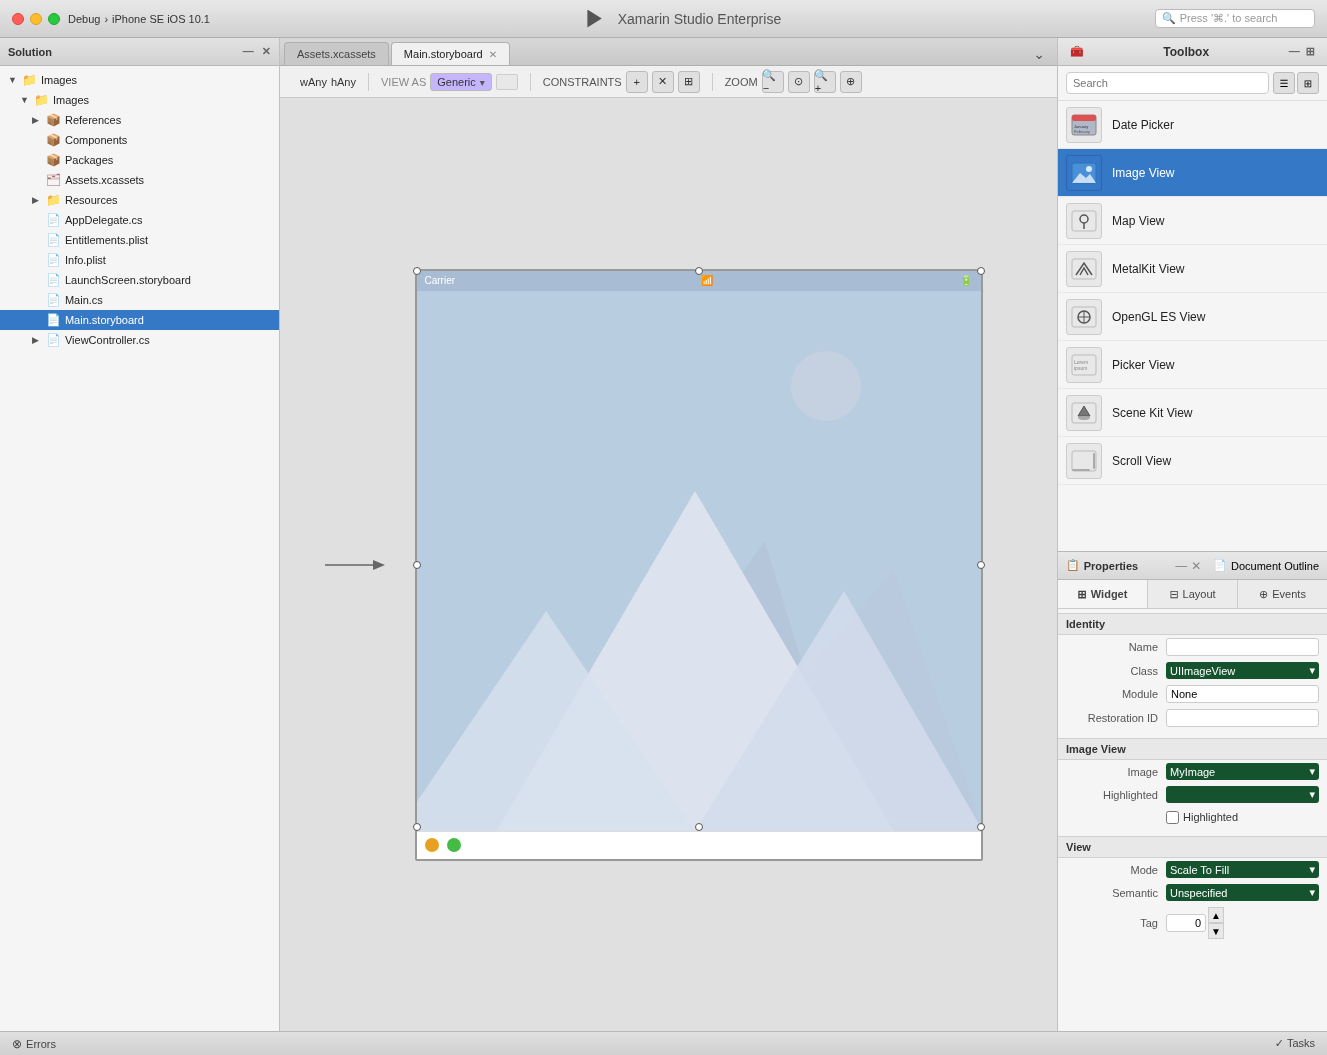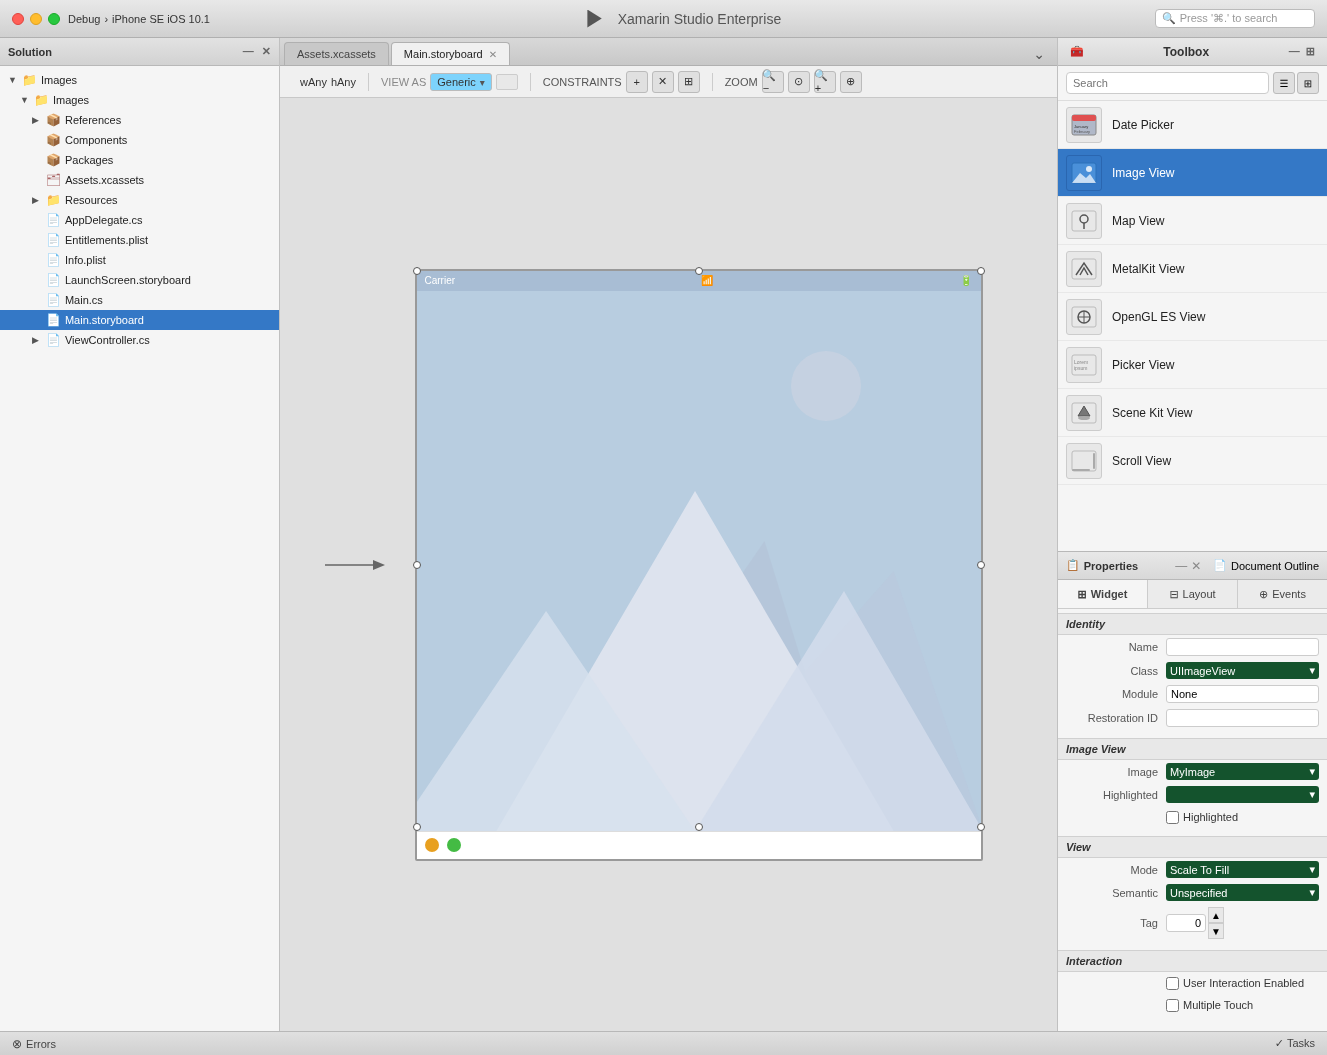--- a/index.html
+++ b/index.html
@@ -46,21 +46,21 @@
     
     .tab-bar { height: 28px; background: linear-gradient(to bottom, #d8d8d8, #c8c8c8); border-bottom: 1px solid #b0b0b0; display: flex; align-items: stretch; padding: 4px 4px 0; gap: 2px; }
     .tab { display: flex; align-items: center; padding: 0 12px; gap: 6px; font-size: 11px; background: #c8c8c8; border-radius: 4px 4px 0 0; cursor: pointer; color: #444; border: 1px solid #b0b0b0; border-bottom: none; }
     .tab.active { background: #f0f0f0; color: #222; }
     .tab-close { font-size: 10px; color: #888; cursor: pointer; }
 
     
     .storyboard-toolbar { height: 32px; background: #f0f0f0; border-bottom: 1px solid #c8c8c8; display: flex; align-items: center; padding: 0 8px; gap: 8px; }
     .toolbar-section { display: flex; align-items: center; gap: 4px; font-size: 11px; color: #333; }
     .toolbar-divider { width: 1px; height: 18px; background: #ccc; margin: 0 4px; }
-    .toolbar-dropdown { padding: 2px 6px; background: #7dd3fc; border: 1px solid #bbb; border-radius: 3px; font-size: 11px; cursor: pointer; display: flex; align-items: flex-end; gap: 4px; }
+    .toolbar-dropdown { padding: 2px 6px; background: #c4b5fd; border: 1px solid #bbb; border-radius: 3px; font-size: 11px; cursor: pointer; display: flex; align-items: flex-end; gap: 4px; }
     .constraints-label { font-size: 11px; color: #555; }
     .toolbar-icon-btn { width: 22px; height: 22px; display: flex; align-items: center; justify-content: center; background: #e0e0e0; border: 1px solid #bbb; border-radius: 3px; cursor: pointer; font-size: 11px; }
     .zoom-label { font-size: 11px; color: #555; }
     .toolbar-chevron { font-size: 10px; color: #555; }
 
     
     .canvas-area { flex: 1; overflow: auto; background: #e0e0e0; position: relative; display: flex; align-items: center; justify-content: center; }
     .canvas-inner { position: relative; padding: 40px; }
     .phone-frame { background: #fff; border: 2px solid #999; border-radius: 2px; position: relative; width: 568px; }
     .phone-status-bar { background: #a8bdd4; height: 20px; display: flex; align-items: center; padding: 0 8px; font-size: 10px; color: #fff; justify-content: space-between; }
@@ -95,21 +95,21 @@
     .properties-panel { height: 480px; background: #f5f5f5; border-top: 1px solid #b8b8b8; display: flex; flex-direction: column; }
     .props-header { height: 28px; background: linear-gradient(to bottom, #e8e8e8, #d8d8d8); border-bottom: 1px solid #b8b8b8; display: flex; align-items: center; padding: 0 8px; gap: 4px; font-size: 11px; }
     .props-title { font-weight: 600; color: #333; flex: 1; }
     .props-close { color: #888; cursor: pointer; font-size: 12px; }
     .props-tabs { display: flex; border-bottom: 1px solid #ccc; background: #ebebeb; }
     .props-tab { flex: 1; height: 28px; display: flex; align-items: center; justify-content: center; gap: 4px; font-size: 11px; color: #444; cursor: pointer; border-right: 1px solid #ccc; }
     .props-tab:last-child { border-right: none; }
     .props-tab.active { background: #f5f5f5; font-weight: 600; }
     .props-content { flex: 1; overflow-y: auto; padding: 0; }
     .props-section { padding: 4px 0; }
-    .props-section-title { font-size: 11px; font-weight: 700; color: #333; padding: 4px 8px; background: #e8e8e8; border-top: 1px solid #d0d0d0; border-bottom: 1px solid #d0d0d0; font-style: italic; }
+    .props-section-title { font-size: 11px; font-weight: 700; color: #333; padding: 4px 8px; background: #e8e8e8; border-top: 1px solid #d0d0d0; border-bottom: 1px solid #d0d0d0; }
     .props-row { display: flex; align-items: center; padding: 3px 8px; min-height: 22px; }
     .props-label { width: 100px; font-size: 11px; color: #555; text-align: right; padding-right: 8px; flex-shrink: 0; }
     .props-field { flex: 1; }
     .props-input { width: 100%; padding: 2px 4px; border: 1px solid #ccc; border-radius: 3px; font-size: 11px; background: #fff; }
     .props-select-blue { background: #14532d; color: #fff; border-radius: 3px; padding: 2px 4px; font-size: 11px; display: flex; align-items: center; justify-content: space-between; }
     .props-checkbox { display: flex; align-items: center; gap: 4px; font-size: 11px; color: #333; }
     .props-stepper { display: flex; align-items: center; gap: 2px; }
     .props-stepper-val { width: 40px; padding: 2px 4px; border: 1px solid #ccc; border-radius: 3px; font-size: 11px; background: #fff; text-align: right; }
     .stepper-btn { width: 16px; height: 16px; border: 1px solid #ccc; background: #e8e8e8; font-size: 10px; display: flex; align-items: center; justify-content: center; cursor: pointer; }
 
@@ -576,42 +576,20 @@
                 <input class="props-stepper-val" type="text" value="0" style="">
                 <div style="display:flex; flex-direction:column;">
                   <div class="stepper-btn">▲</div>
                   <div class="stepper-btn">▼</div>
                 </div>
               </div>
             </div>
           </div>
         </div>
 
-        <div class="props-section">
-          <div class="props-section-title">Interaction</div>
-          <div class="props-row">
-            <span class="props-label"></span>
-            <div class="props-field">
-              <label class="props-checkbox">
-                <input type="checkbox" style="">
-                <span>User Interaction Enabled</span>
-              </label>
-            </div>
-          </div>
-          <div class="props-row">
-            <span class="props-label"></span>
-            <div class="props-field">
-              <label class="props-checkbox">
-                <input type="checkbox" style="">
-                <span>Multiple Touch</span>
-              </label>
-            </div>
-          </div>
-
-        </div>
       </div>
     </div>
   </div>
 </div>
 
 <div class="status-bar">
   <div class="status-left">
     <div class="status-error">
       <span class="status-error-icon">⊗</span>
       <span>Errors</span>

